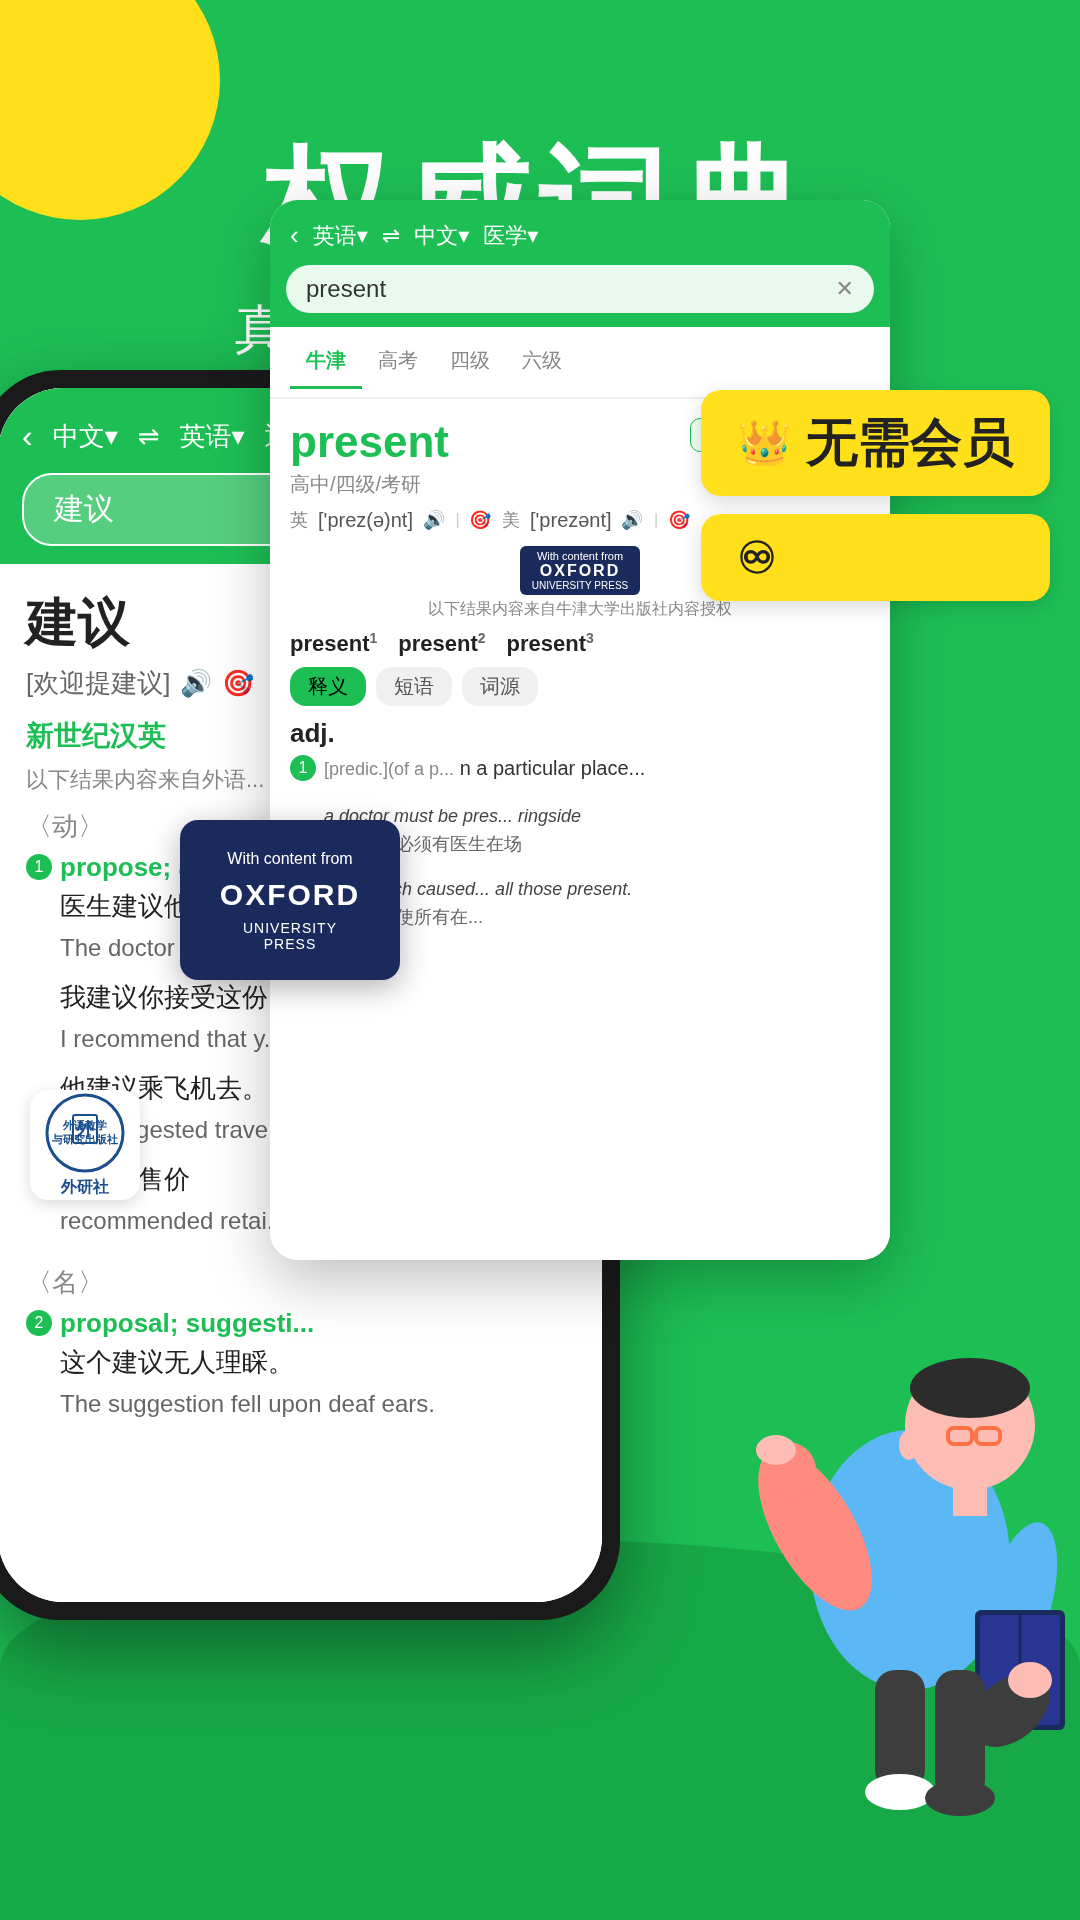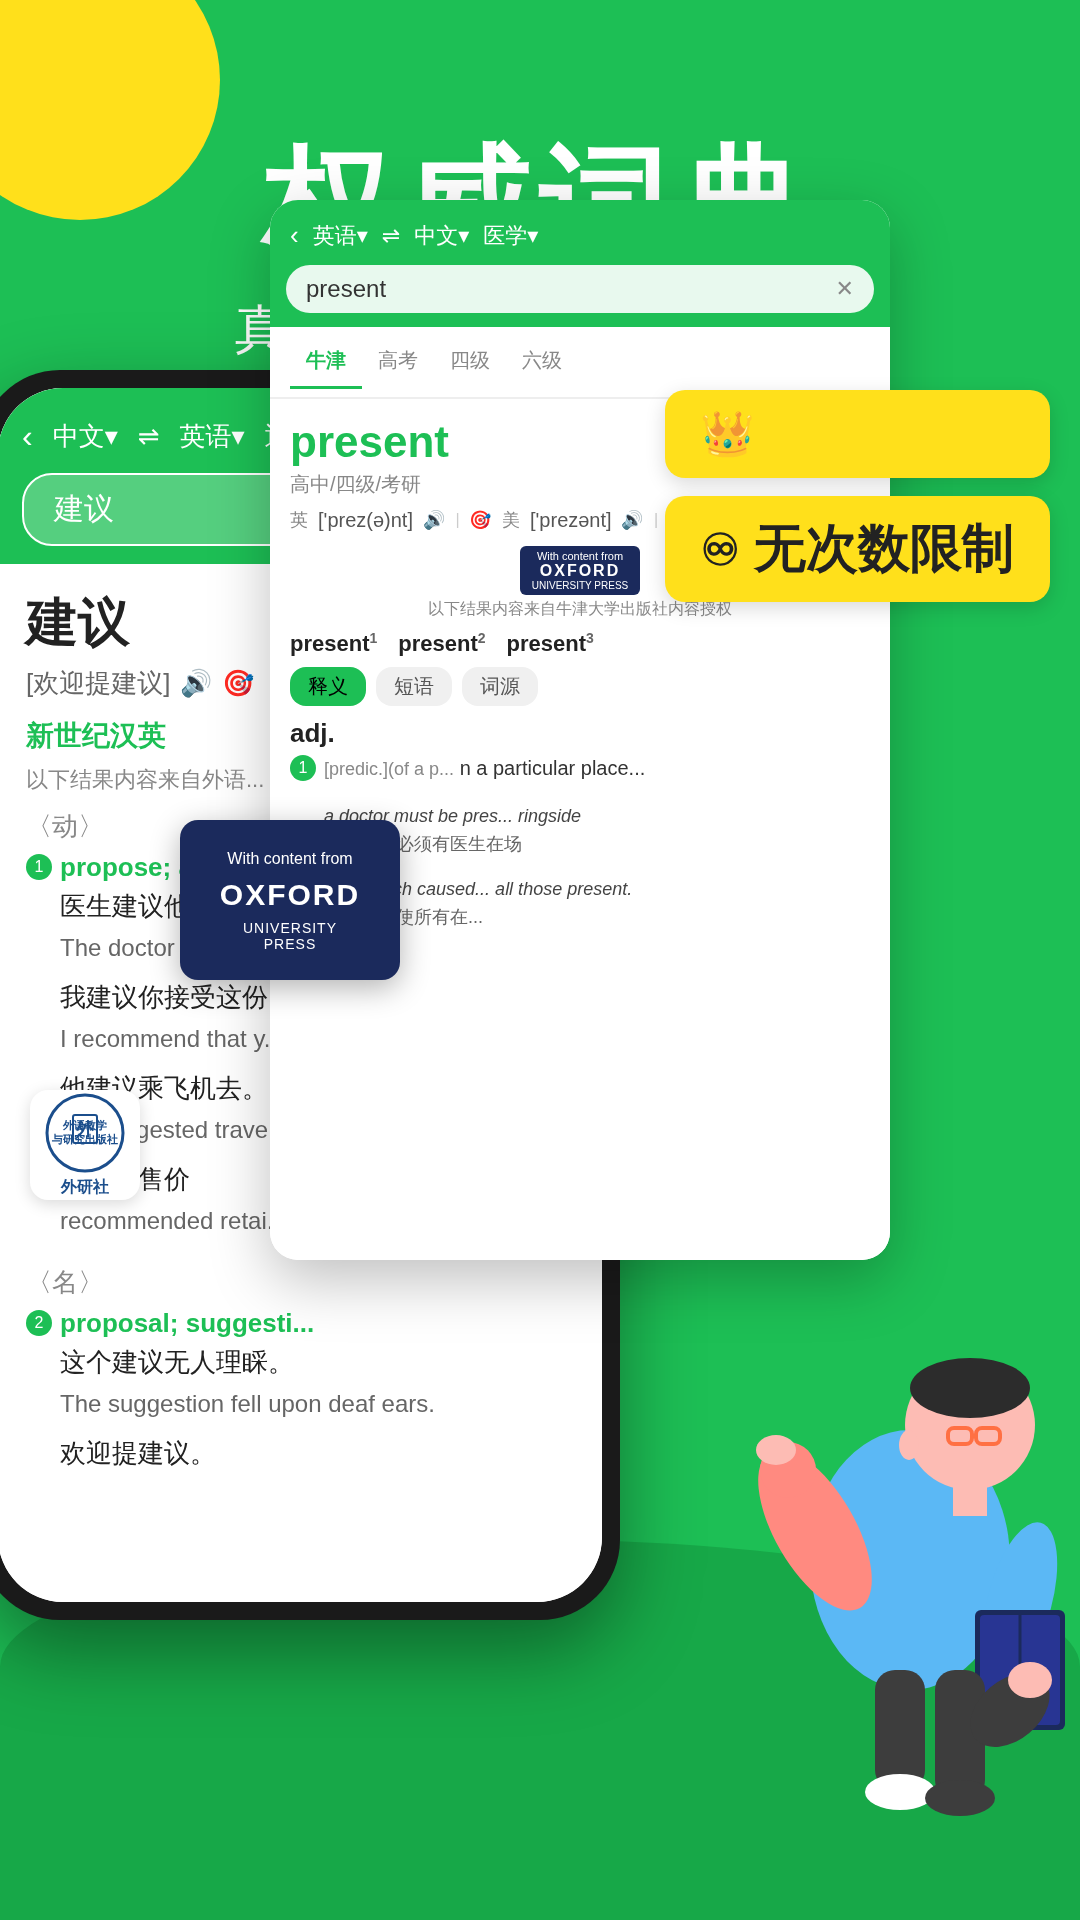--- a/index.html
+++ b/index.html
@@ -565,24 +565,24 @@
 <div class="yellow-circle"></div>
 
 <div class="green-wave-bottom"></div>
 
 <h1 class="main-title">权威词典</h1>
 <p class="sub-title">真人发音  短语例句</p>
 
 <div class="badge-container">
   <div class="badge red-icon">
     <span class="badge-icon">👑</span>
+    <span>无需会员</span>
   </div>
   <div class="badge">
     <span class="badge-icon">♾</span>
-    <span>无次数限制</span>
   </div>
 </div>
 
 <div class="phone-container">
   <div class="phone-frame">
     <div class="phone-screen">
 
       <div class="dict-panel-back">
         <div class="dict-nav">
           <span class="dict-nav-back">‹</span>
@@ -622,21 +622,20 @@
               <div class="dict-example-en">recommended retai...</div>
             </div>
           </div>
           <div class="dict-pos">〈名〉</div>
           <div class="def-entry">
             <span class="def-num-circle">2</span>
             <div>
               <span class="dict-synset">proposal; suggesti...</span>
               <div class="dict-example-zh">这个建议无人理睬。</div>
               <div class="dict-example-en">The suggestion fell upon deaf ears.</div>
-              <div class="dict-example-zh">欢迎提建议。</div>
             </div>
           </div>
         </div>
       </div>
     </div>
   </div>
 
   <div class="waiyansh-badge">
     <div class="waiyansh-inner">
       <svg width="80" height="80" viewBox="0 0 80 80">

